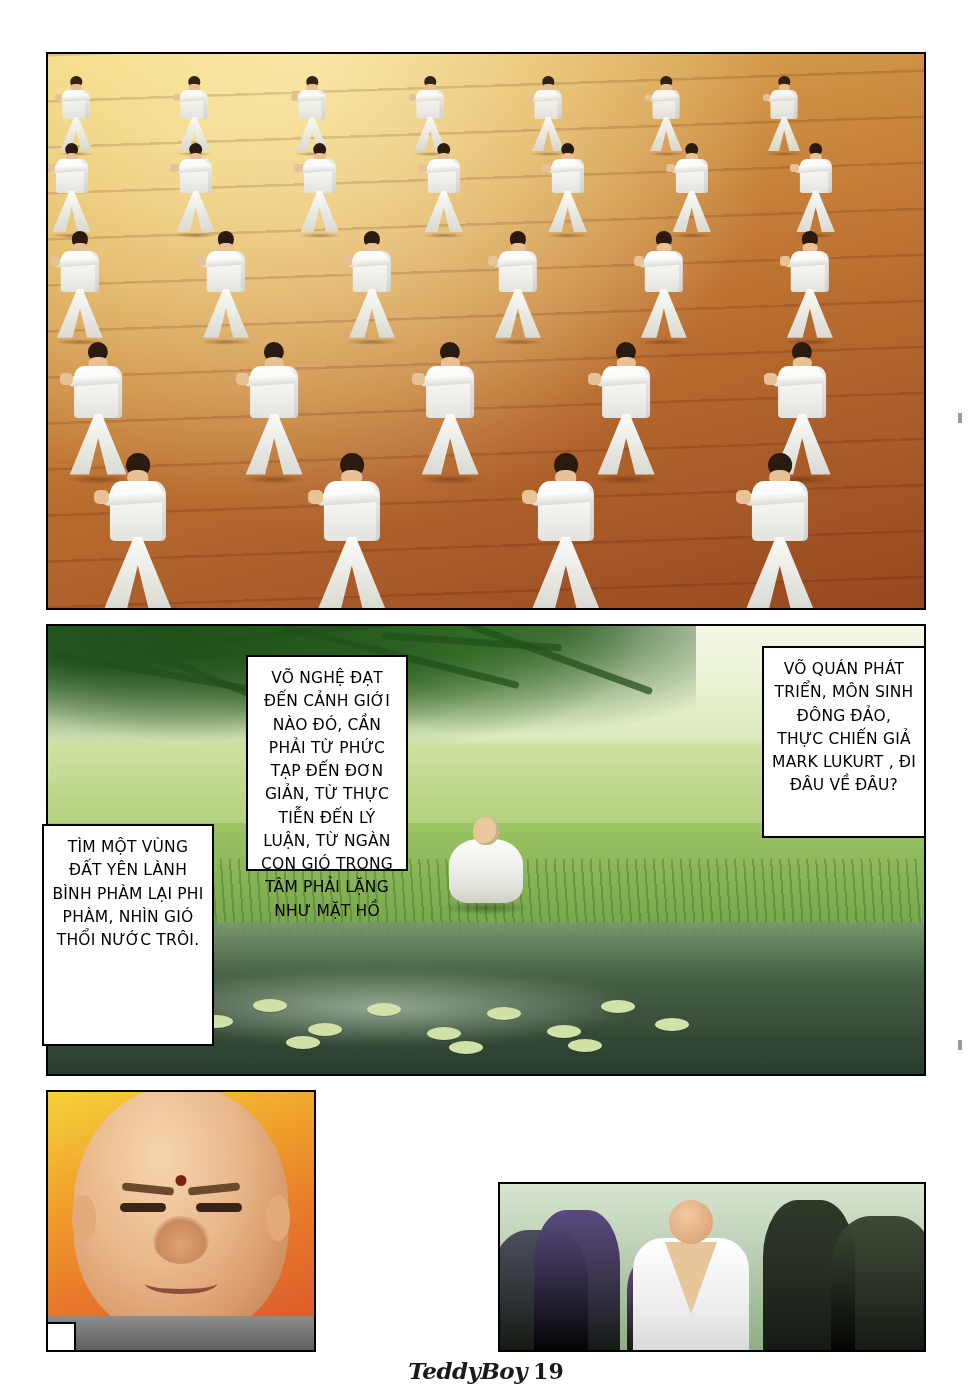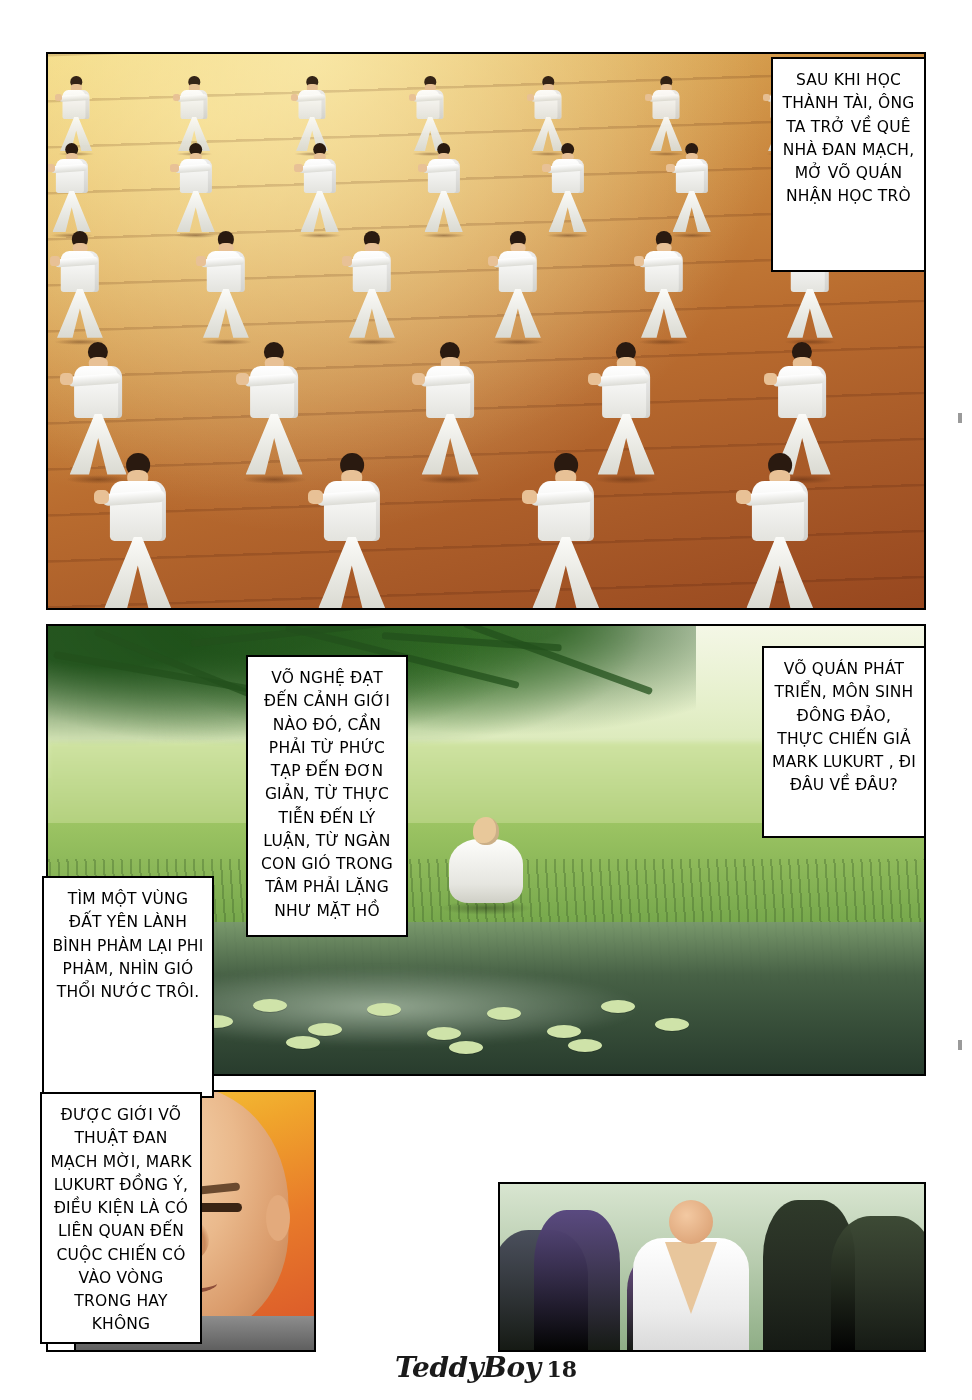--- a/index.html
+++ b/index.html
@@ -247,40 +247,40 @@
     text-align: center;
     letter-spacing: 0.2px;
     padding: 10px 8px;
     z-index: 5;
     text-transform: uppercase;
   }
 
   #cap-1 { left: 219px; top: 108px;  width: 178px; height: 263px; }
   #cap-2 { left: 771px; top: 57px;   width: 155px; height: 215px; }
   #cap-3 { left: 40px;  top: 446px;  width: 178px; height: 138px; }
-  #cap-4 { left: 246px; top: 655px;  width: 162px; height: 282px; }
+  #cap-4 { left: 246px; top: 655px;  width: 162px; height: 216px; }
   #cap-5 { left: 762px; top: 646px;  width: 164px; height: 192px; }
-  #cap-6 { left: 42px;  top: 876px;  width: 172px; height: 222px; }
+  #cap-6 { left: 42px;  top: 824px;  width: 172px; height: 222px; }
   #cap-7 { left: 40px;  top: 1092px; width: 162px; height: 252px; }
   #cap-8 { left: 492px; top: 1110px; width: 176px; height: 76px; }
   #cap-9 { left: 678px; top: 1108px; width: 248px; height: 78px; }
 
   
   #footer {
     position: absolute;
     left: 0; right: 0;
     bottom: 16px;
     text-align: center;
     color: #1a1a1a;
   }
   #footer .logo {
     font-family: "DejaVu Serif", serif;
     font-style: italic;
     font-weight: bold;
-    font-size: 28px;
+    font-size: 23px;
     letter-spacing: -0.5px;
   }
   #footer .pageno {
     font-family: "DejaVu Serif", serif;
     font-weight: bold;
     font-size: 22px;
     margin-left: 6px;
   }
 
   
@@ -621,26 +621,24 @@
         <div class="sil" style="left: 78%; width: 104px; height: 134px; background: linear-gradient(rgb(61, 74, 53) 0%, rgba(0, 0, 0, 0.85) 100%);"></div>
         <div class="sil" style="left: 30%; width: 70px; height: 96px; background: linear-gradient(rgb(108, 79, 134) 0%, rgba(0, 0, 0, 0.85) 100%);"></div>
       </div>
     <div class="center-man">
       <div class="b"></div>
       <div class="lapel"></div>
       <div class="h"></div>
     </div>
   </div>
 
-  <div class="caption" id="cap-2">SAU KHI HỌC THÀNH TÀI, ÔNG TA TRỞ VỀ QUÊ NHÀ ĐAN MẠCH, MỞ VÕ QUÁN NHẬN HỌC TRÒ</div>
   <div class="caption" id="cap-4">VÕ NGHỆ ĐẠT ĐẾN CẢNH GIỚI NÀO ĐÓ, CẦN PHẢI TỪ PHỨC TẠP ĐẾN ĐƠN GIẢN, TỪ THỰC TIỄN ĐẾN LÝ LUẬN, TỪ NGÀN CON GIÓ TRONG TÂM PHẢI LẶNG NHƯ MẶT HỒ</div>
   <div class="caption" id="cap-5">VÕ QUÁN PHÁT TRIỂN, MÔN SINH ĐÔNG ĐẢO, THỰC CHIẾN GIẢ MARK LUKURT , ĐI ĐÂU VỀ ĐÂU?</div>
   <div class="caption" id="cap-6">TÌM MỘT VÙNG ĐẤT YÊN LÀNH BÌNH PHÀM LẠI PHI PHÀM, NHÌN GIÓ THỔI NƯỚC TRÔI.</div>
-  <div class="caption" id="cap-7">ĐƯỢC GIỚI VÕ THUẬT ĐAN MẠCH MỜI, MARK LUKURT ĐỒNG Ý, ĐIỀU KIỆN LÀ CÓ LIÊN QUAN ĐẾN CUỘC CHIẾN CÓ VÀO VÒNG TRONG HAY KHÔNG</div>
 
   <div id="footer">
-    <span class="logo">TeddyBoy</span><span class="pageno">18</span>
+    <span class="logo">TeddyBoy</span><span class="pageno">19</span>
   </div>
 
   <div class="margin-tick" style="top:413px;"></div>
   <div class="margin-tick" style="top:1040px;"></div>
 
 </div>
 
 </body></html>

